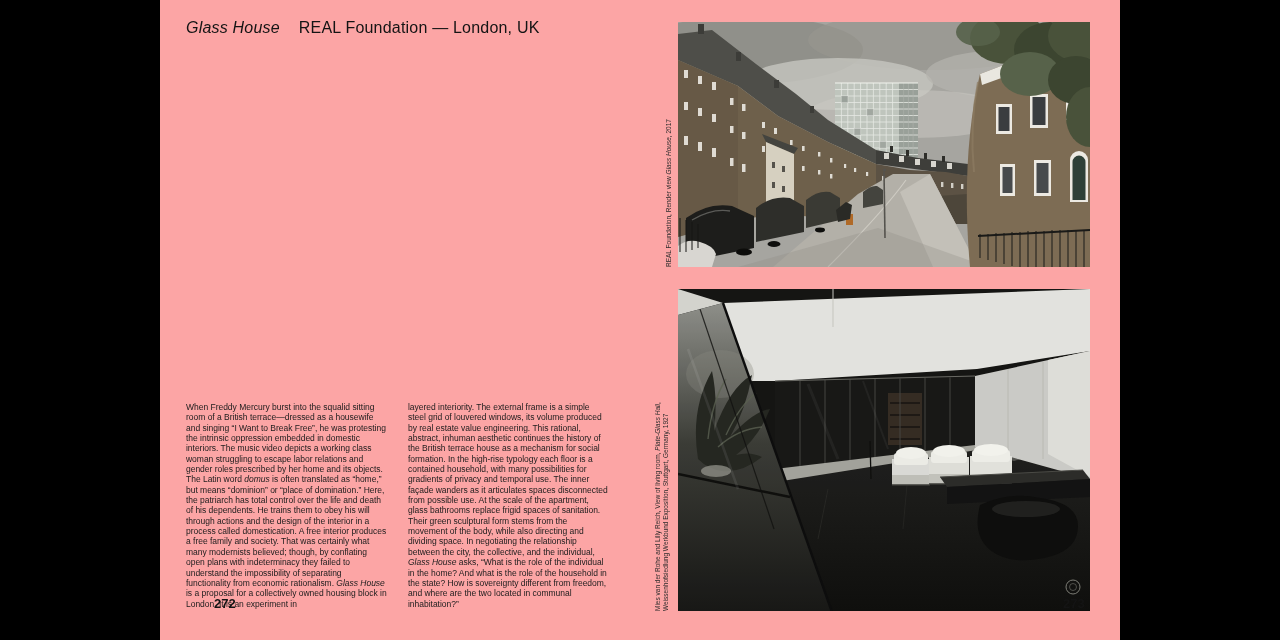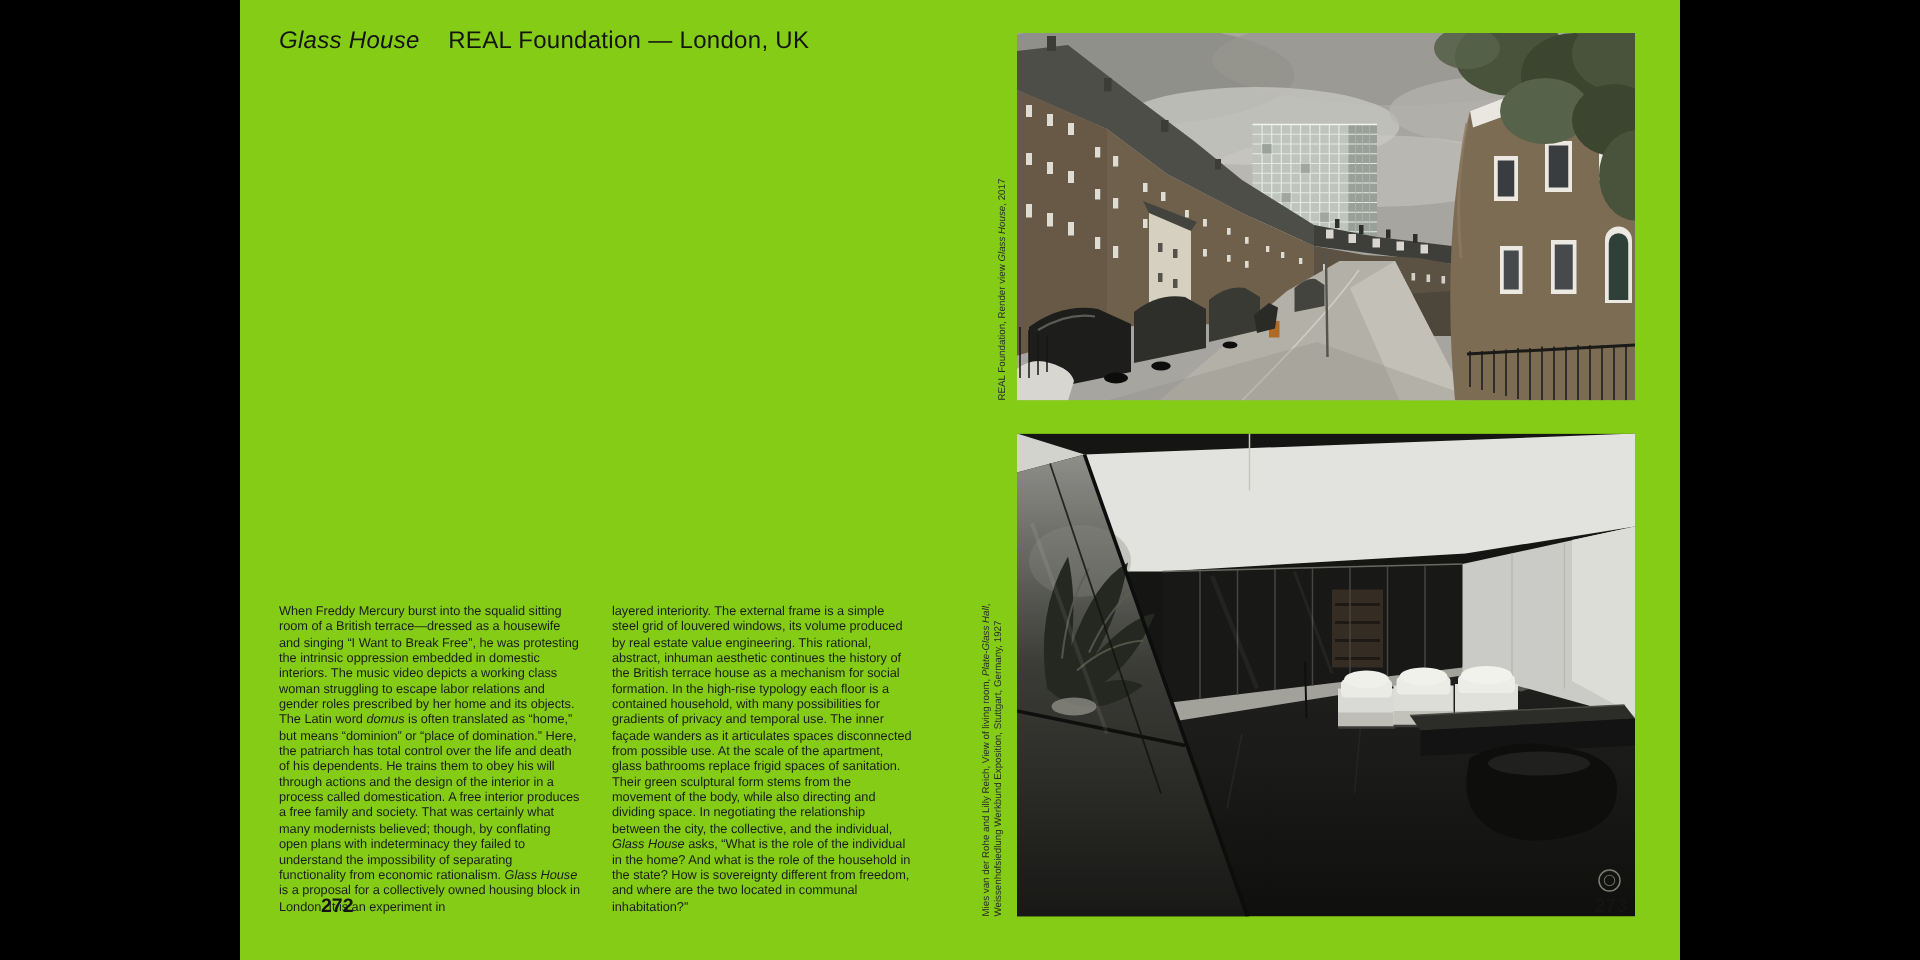--- a/index.html
+++ b/index.html
@@ -3,21 +3,21 @@
 <meta charset="utf-8">
 <style>
   html,body{margin:0;padding:0;}
   body{
     width:1280px;height:640px;background:#000;
     font-family:"Liberation Sans", sans-serif;
     position:relative;overflow:hidden;
   }
   .paper{
     position:absolute;left:160px;top:0;width:960px;height:640px;
-    background:#84cc16;
+    background:#fca5a5;
   }
   .header{
     position:absolute;left:26px;top:19px;
     font-size:16px;color:#141414;letter-spacing:.2px;white-space:nowrap;
   }
   .title-italic{font-style:italic;}
   .title-pub{margin-left:19px;}
   .col{
     position:absolute;top:402px;width:201px;
     font-size:8.5px;line-height:10.35px;color:#1c1c1c;

